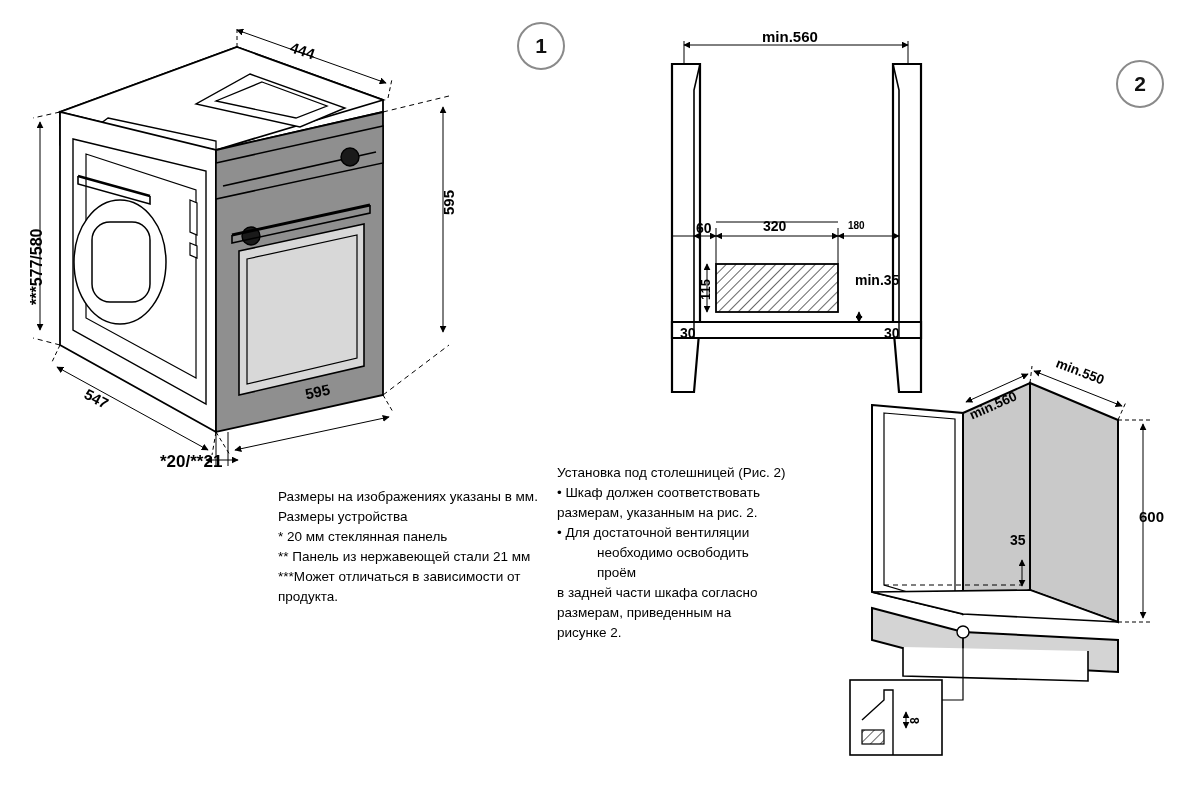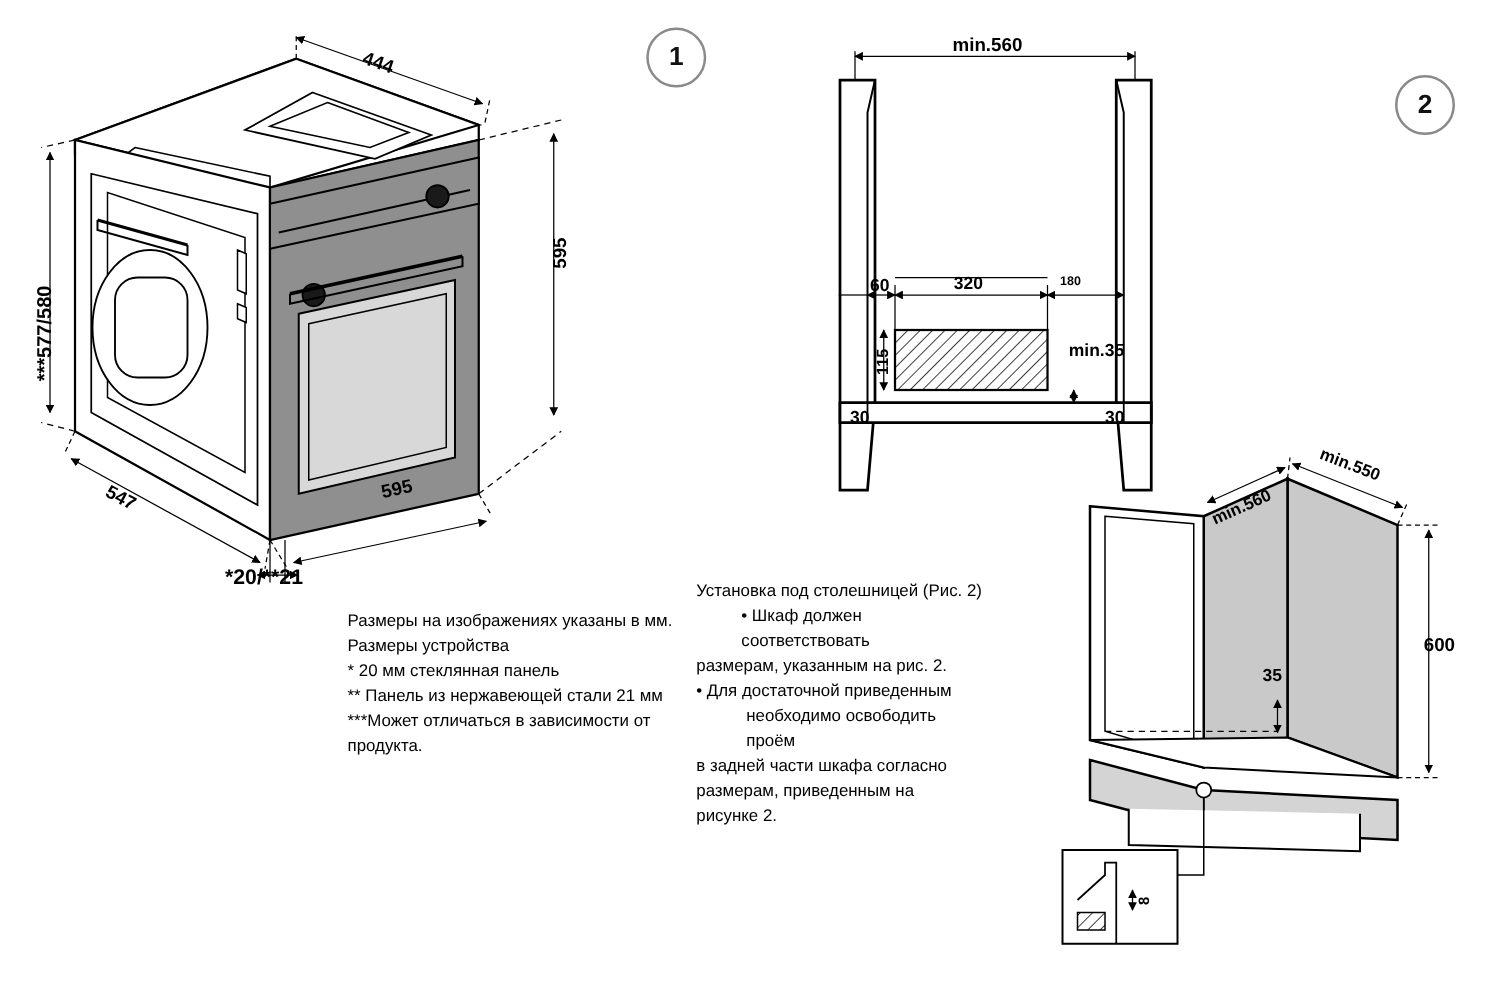--- a/index.html
+++ b/index.html
@@ -165,21 +165,21 @@
     <rect x="862" y="730" width="22" height="14" fill="url(#hatch)" stroke="#000" stroke-width="1.2"></rect>
     <line x1="906" y1="712" x2="906" y2="728" stroke-width="1" marker-start="url(#arrowS)" marker-end="url(#arrowS)"></line>
   </g>
 </svg>
 
 <div class="dim" style="left:290px;top:42px;transform:rotate(19deg);">444</div>
 <div class="dim" style="left:440px;top:215px;transform:rotate(-90deg);transform-origin:left top;">595</div>
 <div class="dim" style="left:28px;top:305px;transform:rotate(-90deg);transform-origin:left top;font-size:16px;">***577/580</div>
 <div class="dim" style="left:84px;top:390px;transform:rotate(28deg);">547</div>
 <div class="dim" style="left:305px;top:383px;transform:rotate(-12deg);">595</div>
-<div class="dim" style="left:160px;top:452px;font-size:17px;margin-left:20px;">*20/**21</div>
+<div class="dim" style="left:160px;top:452px;font-size:17px;">*20/**21</div>
 
 <div class="dim" style="left:762px;top:28px;">min.560</div>
 <div class="dim-s" style="left:696px;top:220px;font-size:14px;">60</div>
 <div class="dim-s" style="left:763px;top:218px;font-size:14px;">320</div>
 <div class="dim-s" style="left:848px;top:220px;font-size:10px;">180</div>
 <div class="dim-s" style="left:698px;top:300px;transform:rotate(-90deg);transform-origin:left top;font-size:13px;">115</div>
 <div class="dim-s" style="left:855px;top:272px;font-size:14px;">min.35</div>
 <div class="dim-s" style="left:680px;top:325px;font-size:14px;">30</div>
 <div class="dim-s" style="left:884px;top:325px;font-size:14px;">30</div>
 
@@ -196,22 +196,22 @@
   <div class="txt" style="position:relative;left:0;top:0;">Размеры на изображениях указаны в мм.</div>
   <div class="txt" style="position:relative;left:0;top:0;">Размеры устройства</div>
   <div class="txt" style="position:relative;left:0;top:0;">* 20 мм стеклянная панель</div>
   <div class="txt" style="position:relative;left:0;top:0;">** Панель из нержавеющей стали 21 мм</div>
   <div class="txt" style="position:relative;left:0;top:0;">***Может отличаться в зависимости от</div>
   <div class="txt" style="position:relative;left:0;top:0;">продукта.</div>
 </div>
 
 <div style="position:absolute;left:557px;top:463px;width:230px;">
   <div class="txt" style="position:relative;">Установка под столешницей (Рис. 2)</div>
-  <div class="txt" style="position:relative;margin-left:36px;">• Шкаф должен соответствовать</div>
+  <div class="txt" style="position:relative;">• Шкаф должен соответствовать</div>
   <div class="txt" style="position:relative;">размерам, указанным на рис. 2.</div>
-  <div class="txt" style="position:relative;">• Для достаточной приведенным</div>
+  <div class="txt" style="position:relative;">• Для достаточной вентиляции</div>
   <div class="txt" style="position:relative;margin-left:40px;">необходимо освободить проём</div>
   <div class="txt" style="position:relative;">в задней части шкафа согласно</div>
   <div class="txt" style="position:relative;">размерам, приведенным на</div>
   <div class="txt" style="position:relative;">рисунке 2.</div>
 </div>
 
 </div>
 
 </body></html>

